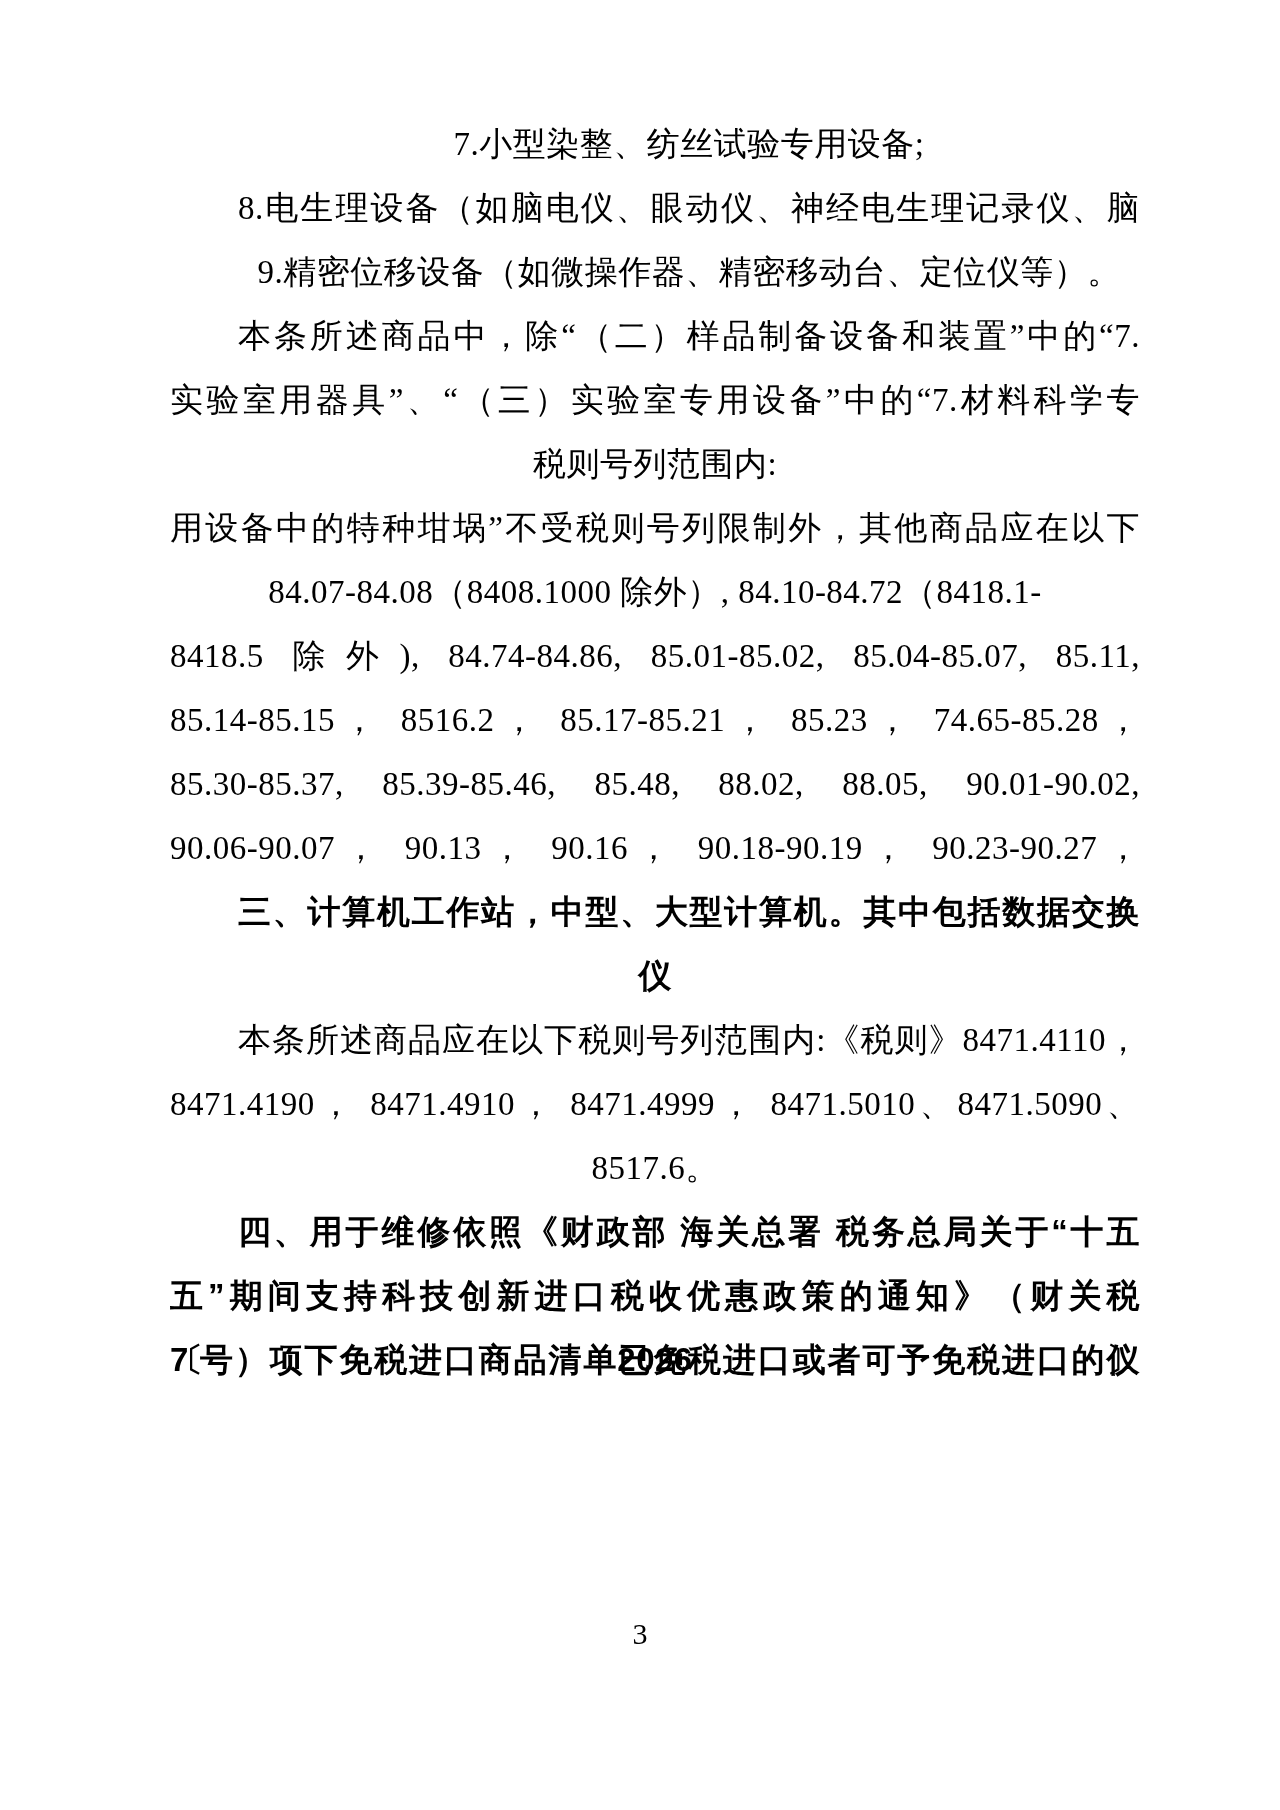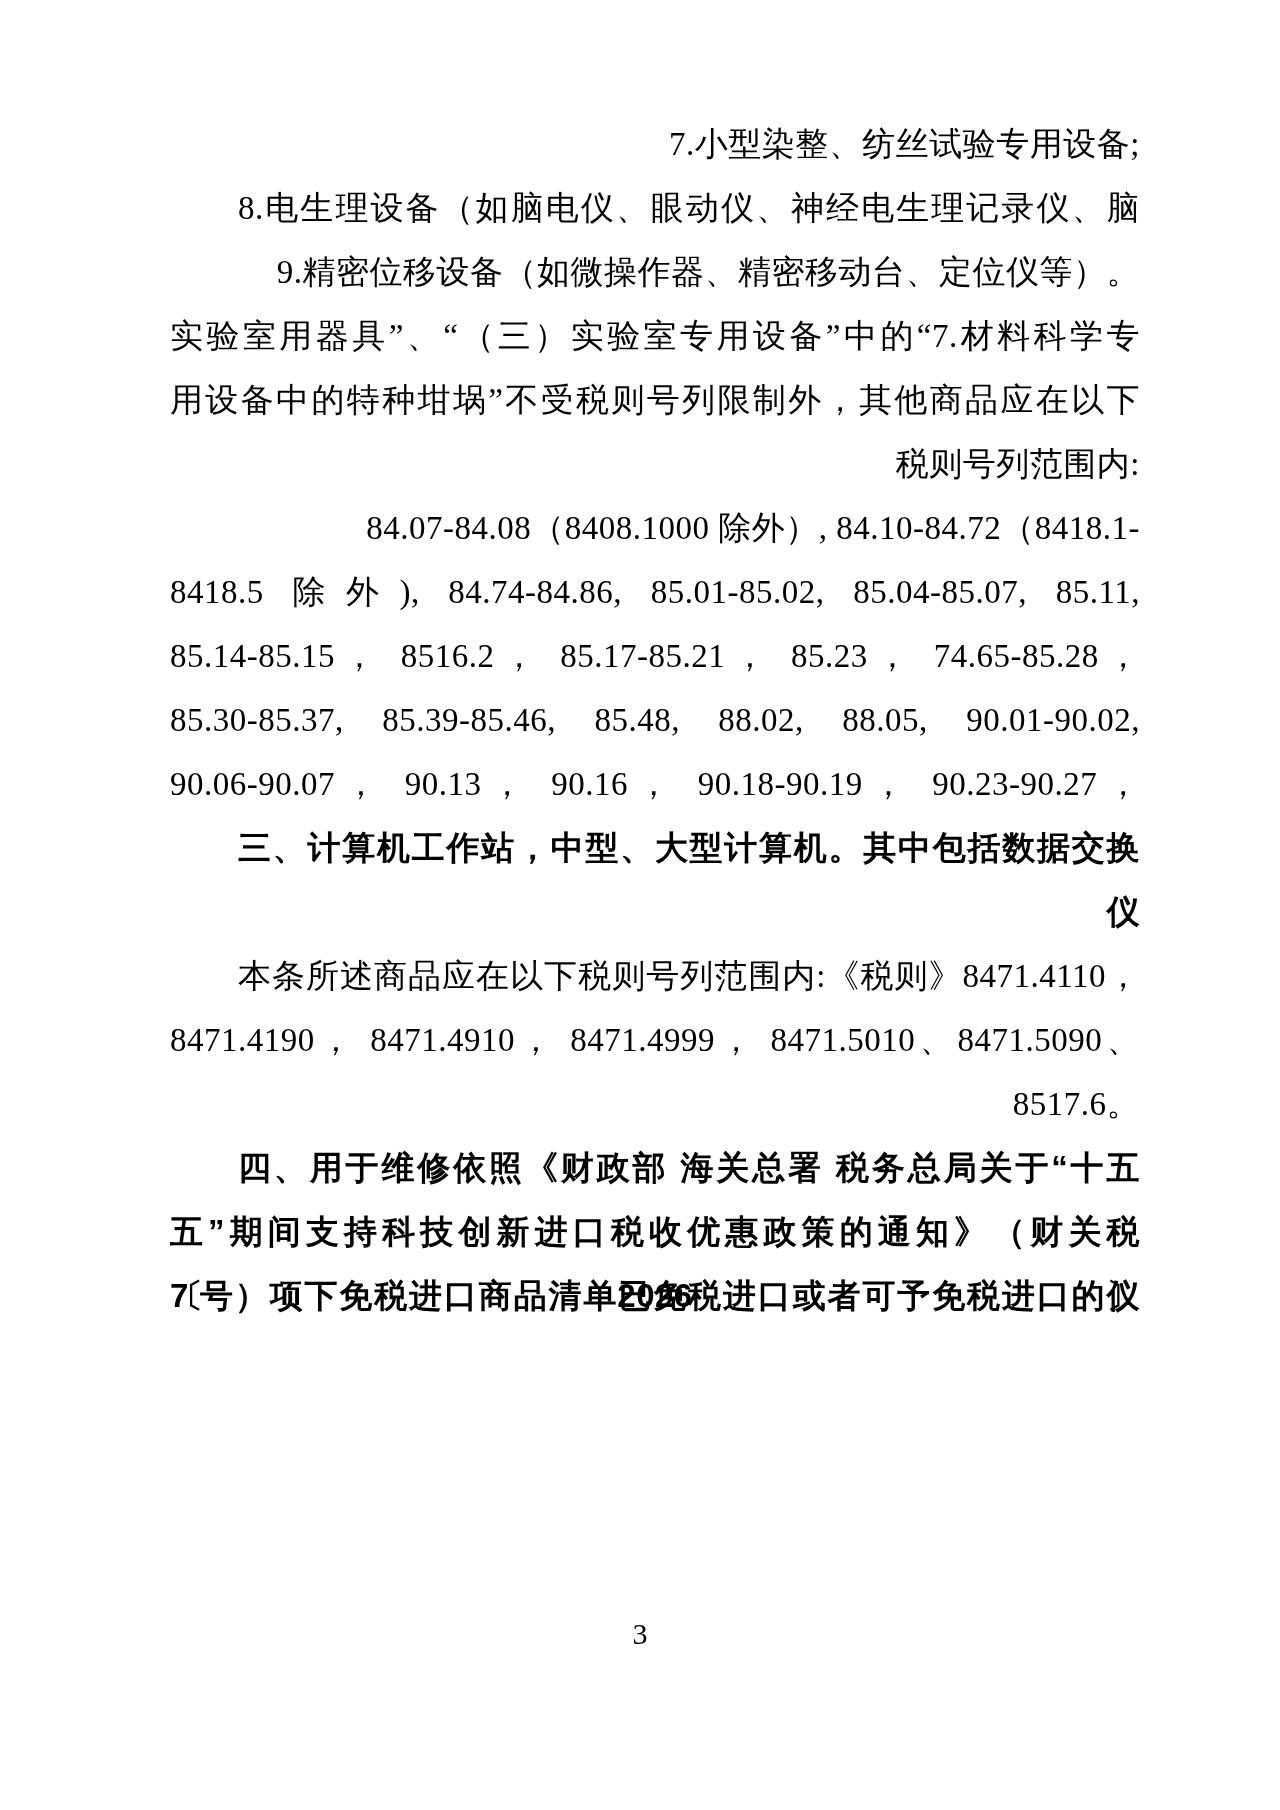--- a/index.html
+++ b/index.html
@@ -23,21 +23,21 @@
     top: 112px;
     width: 970px;
   }
   .line {
     height: 64px;
     line-height: 64px;
     font-size: 33px;
     letter-spacing: 0.5px;
     white-space: normal;
     overflow: visible;
-    text-align: right;
+    text-align: center;
   }
   .line.indent {
     text-indent: 68px;
   }
   .line.j {
     text-align: justify;
     text-align-last: justify;
   }
   .line.bold {
     font-family: "Liberation Sans", "DejaVu Sans", sans-serif;
@@ -56,23 +56,24 @@
   }
 </style>
 </head>
 <body>
 
 <div class="page">
   <div class="doc">
       <div class="line indent">7.小型染整、纺丝试验专用设备;</div>
       <div class="line indent j">8.电生理设备（如脑电仪、眼动仪、神经电生理记录仪、脑</div>
       <div class="line indent">9.精密位移设备（如微操作器、精密移动台、定位仪等）。</div>
+      <div class="line indent j">本条所述商品中，除“（二）样品制备设备和装置”中的“7.</div>
       <div class="line j">实验室用器具”、“（三）实验室专用设备”中的“7.材料科学专</div>
+      <div class="line">税则号列范围内:</div>
       <div class="line j">用设备中的特种坩埚”不受税则号列限制外，其他商品应在以下</div>
-      <div class="line">税则号列范围内:</div>
       <div class="line">84.07-84.08（8408.1000 除外）, 84.10-84.72（8418.1-</div>
       <div class="line j">8418.5 除外), 84.74-84.86, 85.01-85.02, 85.04-85.07, 85.11,</div>
       <div class="line j">85.14-85.15， 8516.2， 85.17-85.21， 85.23， 74.65-85.28，</div>
       <div class="line j">85.30-85.37, 85.39-85.46, 85.48, 88.02, 88.05, 90.01-90.02,</div>
       <div class="line j">90.06-90.07， 90.13， 90.16， 90.18-90.19， 90.23-90.27，</div>
       <div class="line bold indent j">三、计算机工作站，中型、大型计算机。其中包括数据交换</div>
       <div class="line bold">仪</div>
       <div class="line indent j">本条所述商品应在以下税则号列范围内:《税则》8471.4110，</div>
       <div class="line j">8471.4190， 8471.4910， 8471.4999， 8471.5010、8471.5090、</div>
       <div class="line">8517.6。</div>

